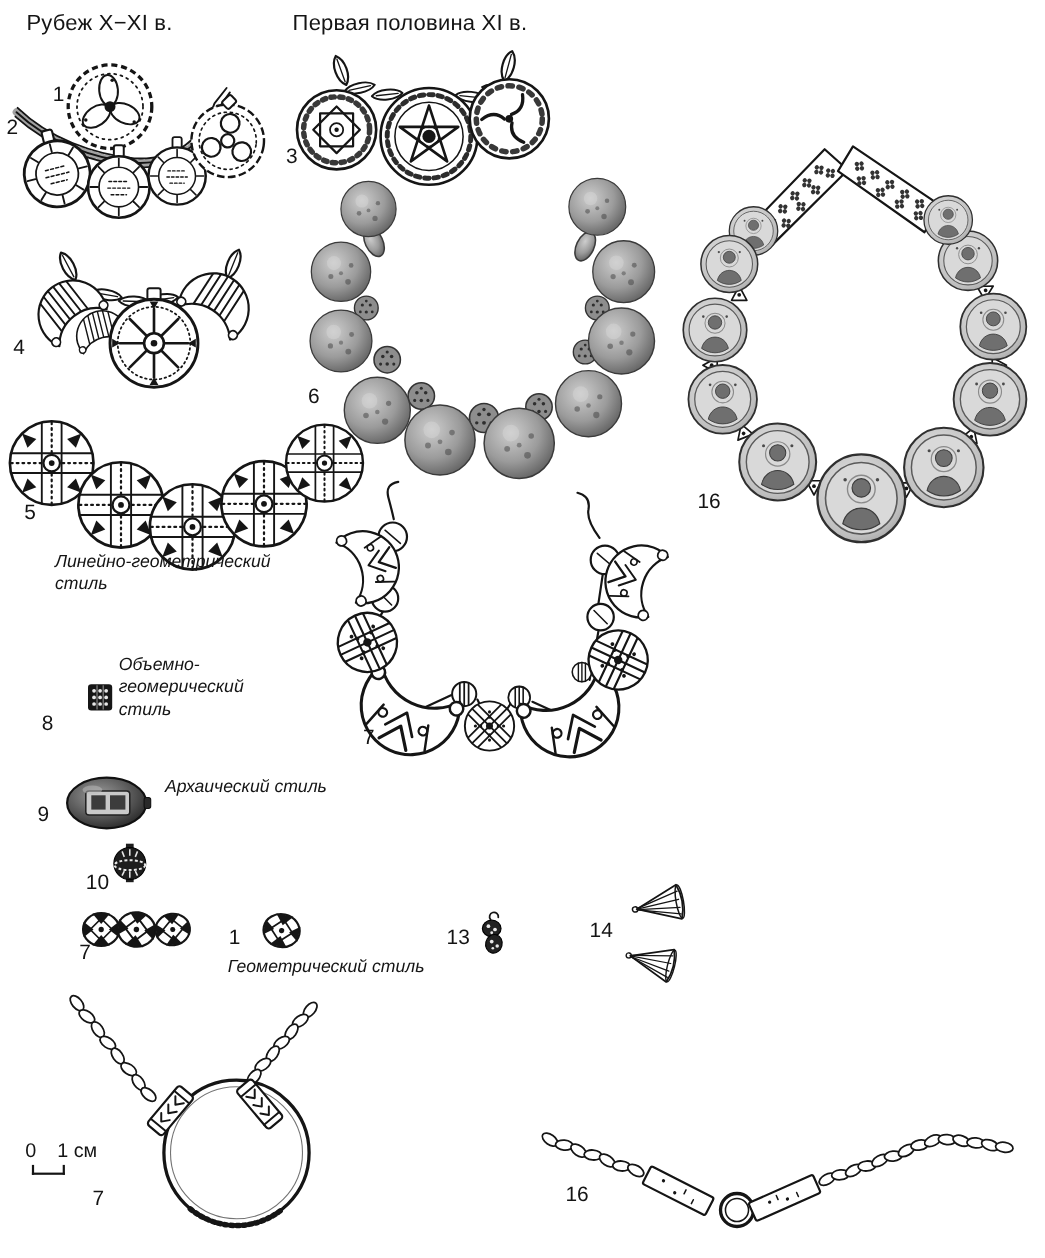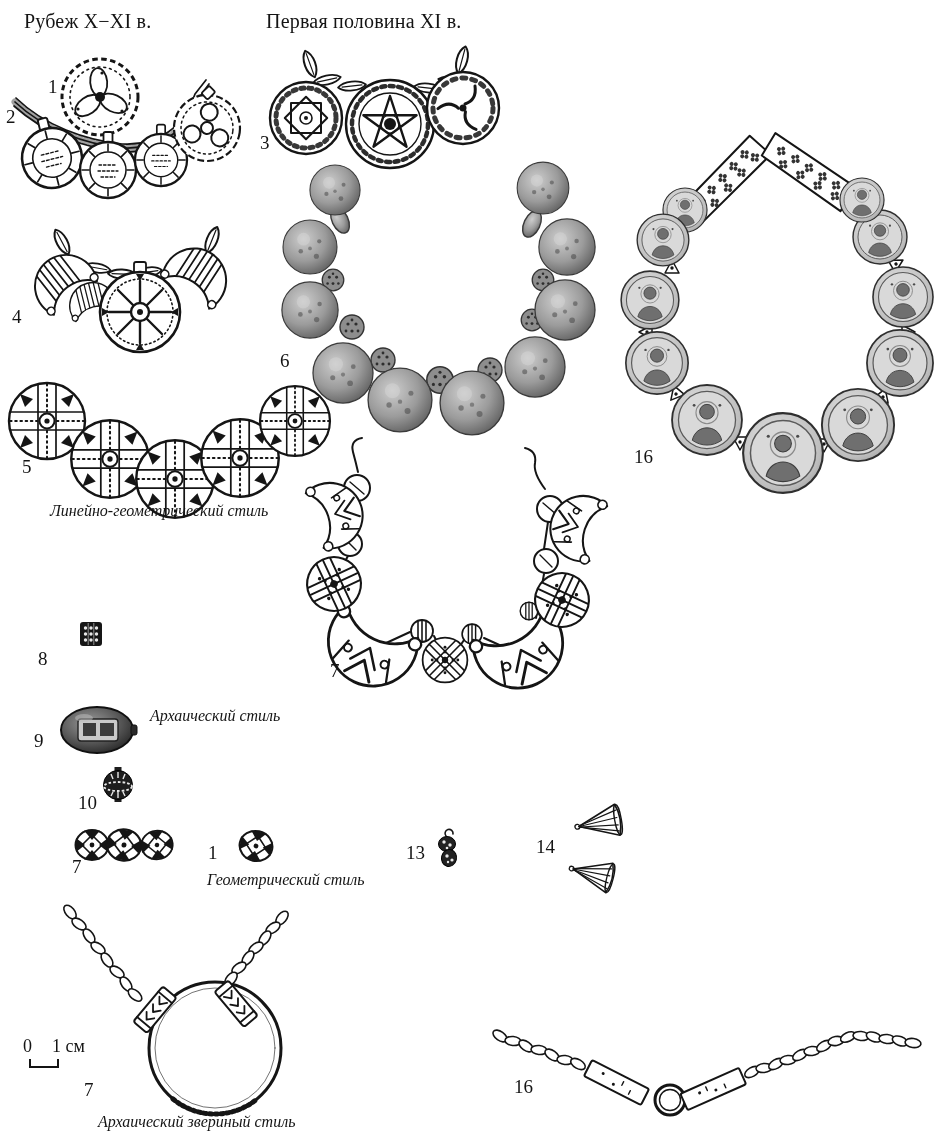--- a/index.html
+++ b/index.html
@@ -1,17 +1,17 @@
 <!DOCTYPE html>
 <html><head>
 <meta charset="utf-8">
 <style>
   html,body{margin:0;padding:0;background:#fff}
   .canvas{position:relative;width:950px;height:1144px;background:#ffffff;
-    font-family:Liberation Serif, serif;color:#141414;overflow:hidden}
+    font-family:Liberation Sans, sans-serif;color:#141414;overflow:hidden}
   .hdr{position:absolute;font-size:20px;white-space:nowrap;letter-spacing:.2px}
   .num{position:absolute;font-size:19px}
   .stylelabel{position:absolute;font-style:italic;font-size:16px;line-height:1.28}
   .oneline{white-space:nowrap}
   .scaletxt{position:absolute;font-size:18px;white-space:nowrap}
   .bracket{position:absolute;border-left:2px solid #141414;border-right:2px solid #141414;
     border-bottom:2.5px solid #141414}
   svg.fig{position:absolute;left:0;top:0}
   .s{fill:none;stroke:#151515;stroke-linecap:round;stroke-linejoin:round}
   .sf{fill:#ffffff;stroke:#151515;stroke-linejoin:round}
@@ -607,21 +607,21 @@
   <div class="num" style="left:78px;top:792px">10</div>
   <div class="num" style="left:72px;top:856px">7</div>
   <div class="num" style="left:208px;top:842px">1</div>
   <div class="num" style="left:406px;top:842px">13</div>
   <div class="num" style="left:536px;top:836px">14</div>
   <div class="num" style="left:84px;top:1079px">7</div>
   <div class="num" style="left:514px;top:1076px">16</div>
   <div class="num" style="left:634px;top:446px">16</div>
 
   <div class="stylelabel" style="left:50px;top:501px;width:232px">Линейно-геометрический стиль</div>
+  <div class="stylelabel" style="left:108px;top:595px;width:148px">Объемно-геомерический стиль</div>
   <div class="stylelabel" style="left:150px;top:706px;width:150px">Архаический стиль</div>
   <div class="stylelabel oneline" style="left:207px;top:870px">Геометрический стиль</div>
-  <div class="stylelabel oneline" style="left:98px;top:1112px">Архаический звериный стиль</div>
 
   <div class="scaletxt" style="left:23px;top:1036px">0</div>
   <div class="scaletxt" style="left:52px;top:1036px">1 см</div>
   <div class="bracket" style="left:29px;top:1059px;width:26px;height:7px"></div>
 
 </div>
 
 </body></html>

